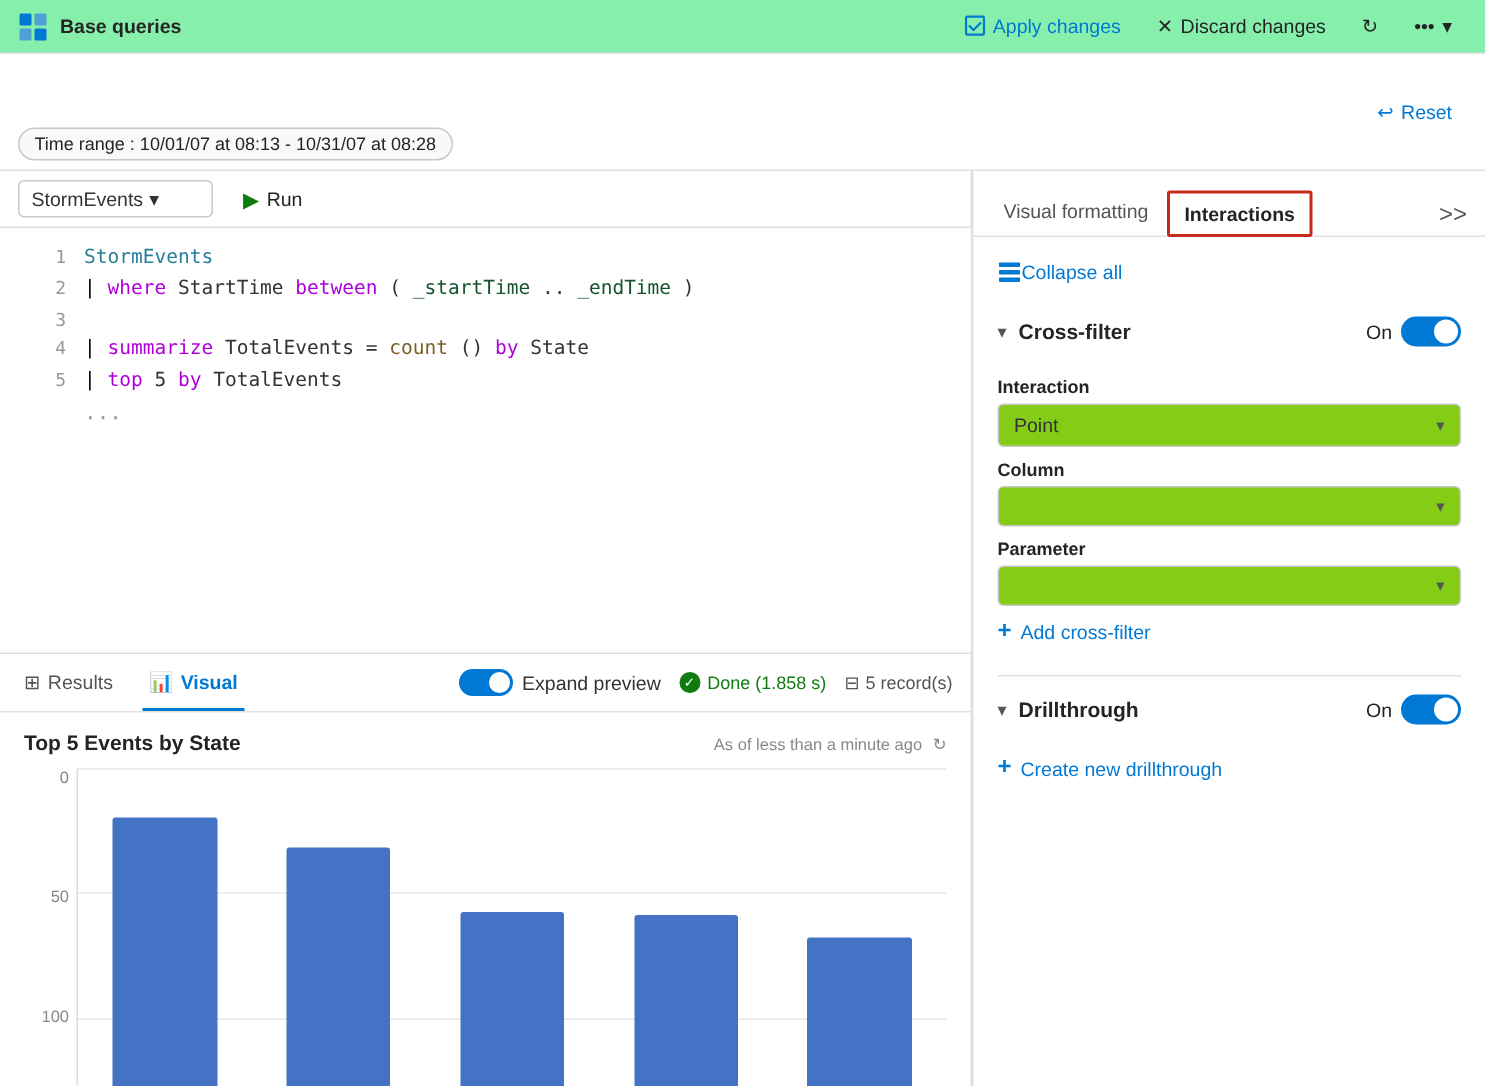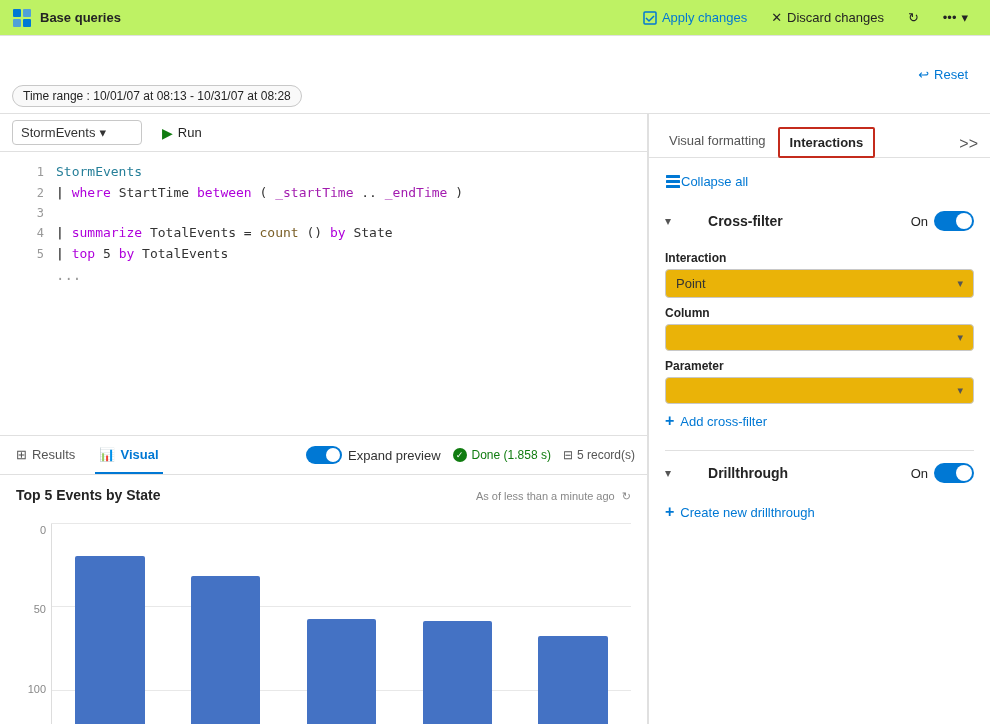--- a/index.html
+++ b/index.html
@@ -2,28 +2,28 @@
 <html><head>
   <meta charset="utf-8">
   <style>
     * { box-sizing: border-box; margin: 0; padding: 0; }
     body { font-family: 'Segoe UI', Arial, sans-serif; font-size: 13px; background: #fff; color: #333; width: 990px; height: 724px; overflow: hidden; }
 
     
     .top-bar {
       display: flex; align-items: center; padding: 0 12px;
       height: 36px; border-bottom: 1px solid #e0e0e0;
-      background: #bef264;
+      background: #86efac;
     }
     .top-bar-left { display: flex; align-items: center; gap: 8px; flex: 1; }
     .app-icon { width: 20px; height: 20px; }
     .app-title { font-size: 13px; font-weight: 600; color: #242424; }
     .top-bar-right { display: flex; align-items: center; gap: 4px; }
     .tb-btn {
-      display: flex; align-items: flex-end; gap: 5px;
+      display: flex; align-items: flex-start; gap: 5px;
       padding: 4px 10px; border: none; background: transparent;
       cursor: pointer; font-size: 13px; color: #242424; border-radius: 4px;
     }
     .tb-btn.primary { color: #0078d4; }
 
     
     .filter-bar {
       display: flex; align-items: center; padding: 6px 12px;
       border-bottom: 1px solid #e0e0e0; gap: 8px;
     }
@@ -67,21 +67,21 @@
     .code-editor {
       flex: 1; padding: 10px 16px; font-family: 'Consolas', monospace;
       font-size: 13px; background: #fff; overflow-y: auto;
       line-height: 1.6;
     }
     .line { display: flex; align-items: baseline; }
     .line-num { color: #999; min-width: 28px; text-align: right; margin-right: 12px; font-size: 12px; }
     .kw { color: #af00db; }
     .fn { color: #795e26; }
     .tbl { color: #267f99; }
-    .str { color: #a21caf; }
+    .str { color: #14532d; }
     .op { color: #000; }
     .ellipsis { color: #999; padding: 4px 40px; font-size: 14px; }
 
     
     .tab-bar {
       display: flex; align-items: center; padding: 0 12px;
       border-top: 1px solid #e0e0e0; border-bottom: 1px solid #e0e0e0;
       height: 40px; gap: 16px;
     }
     .tab {
@@ -101,21 +101,21 @@
       content: ''; position: absolute; right: 2px; top: 2px;
       width: 14px; height: 14px; background: #fff; border-radius: 50%;
     }
     .status-badge { display: flex; align-items: center; gap: 5px; font-size: 12px; color: #107c10; }
     .status-dot { width: 14px; height: 14px; background: #107c10; border-radius: 50%; display: flex; align-items: center; justify-content: center; color: #fff; font-size: 9px; }
     .records-badge { display: flex; align-items: center; gap: 4px; font-size: 12px; color: #555; }
 
     
     .chart-area { flex: 1; padding: 12px 16px; overflow: hidden; }
     .chart-title { font-size: 14px; font-weight: 600; color: #242424; margin-bottom: 2px; }
-    .chart-subtitle { font-size: 11px; color: #888; text-align: right; margin-bottom: 19px; display: flex; justify-content: space-between; align-items: center; }
+    .chart-subtitle { font-size: 11px; color: #888; text-align: right; margin-bottom: 8px; display: flex; justify-content: space-between; align-items: center; }
     .chart-container { position: relative; height: 280px; }
     .y-axis-labels {
       position: absolute; left: 0; top: 0; bottom: 30px;
       display: flex; flex-direction: column-reverse; justify-content: space-between;
       width: 30px;
     }
     .y-label { font-size: 11px; color: #888; text-align: right; }
     .bars-area {
       position: absolute; left: 35px; right: 0; top: 0; bottom: 30px;
       display: flex; align-items: flex-end; justify-content: space-around;
@@ -159,21 +159,21 @@
     }
 
     
     .section { padding: 4px 0; }
     .section-header {
       display: flex; align-items: center; justify-content: space-between;
       padding: 8px 16px; cursor: pointer;
     }
     .section-header-left { display: flex; align-items: center; gap: 8px; }
     .chevron { font-size: 12px; color: #555; transition: transform 0.2s; }
-    .section-title { font-size: 14px; font-weight: 600; color: #242424; margin-left: 29px; }
+    .section-title { font-size: 14px; font-weight: 600; color: #242424; }
     .section-header-right { display: flex; align-items: center; gap: 6px; }
     .on-label { font-size: 13px; color: #242424; }
 
     
     .toggle-switch {
       width: 40px; height: 20px; border-radius: 10px; position: relative;
       cursor: pointer;
     }
     .toggle-switch.on { background: #0078d4; }
     .toggle-switch::after {
@@ -183,21 +183,21 @@
     }
     .toggle-switch.on::after { right: 2px; }
 
     
     .section-body { padding: 4px 16px 12px; }
     .field-label { font-size: 12px; font-weight: 600; color: #242424; margin-bottom: 4px; margin-top: 8px; }
     .select-field {
       width: 100%; border: 1px solid #c8c8c8; border-radius: 4px;
       padding: 6px 10px; font-size: 13px; display: flex;
       align-items: center; justify-content: space-between; cursor: pointer;
-      background: #eab308;
+      background: #84cc16;
     }
     .select-chevron { color: #555; font-size: 11px; }
 
     .add-link {
       display: flex; align-items: center; gap: 6px;
       color: #0078d4; font-size: 13px; cursor: pointer;
       padding: 8px 0 4px;
     }
     .add-icon { font-size: 16px; font-weight: bold; }
 

